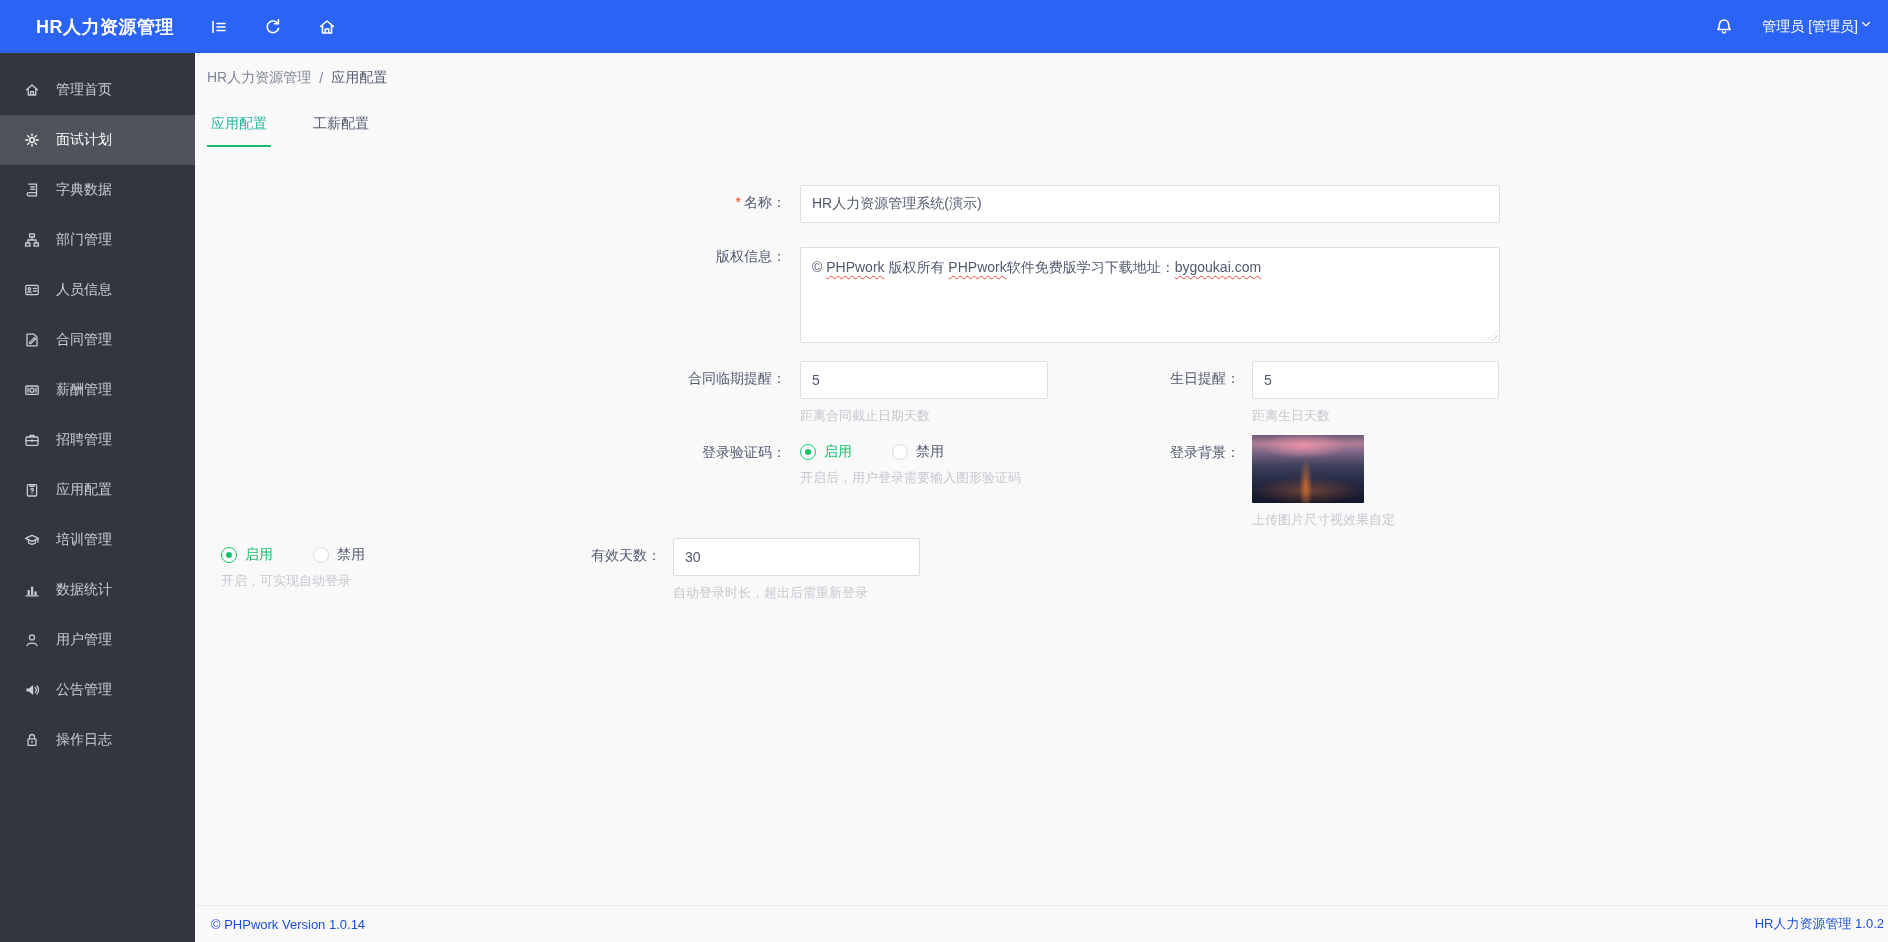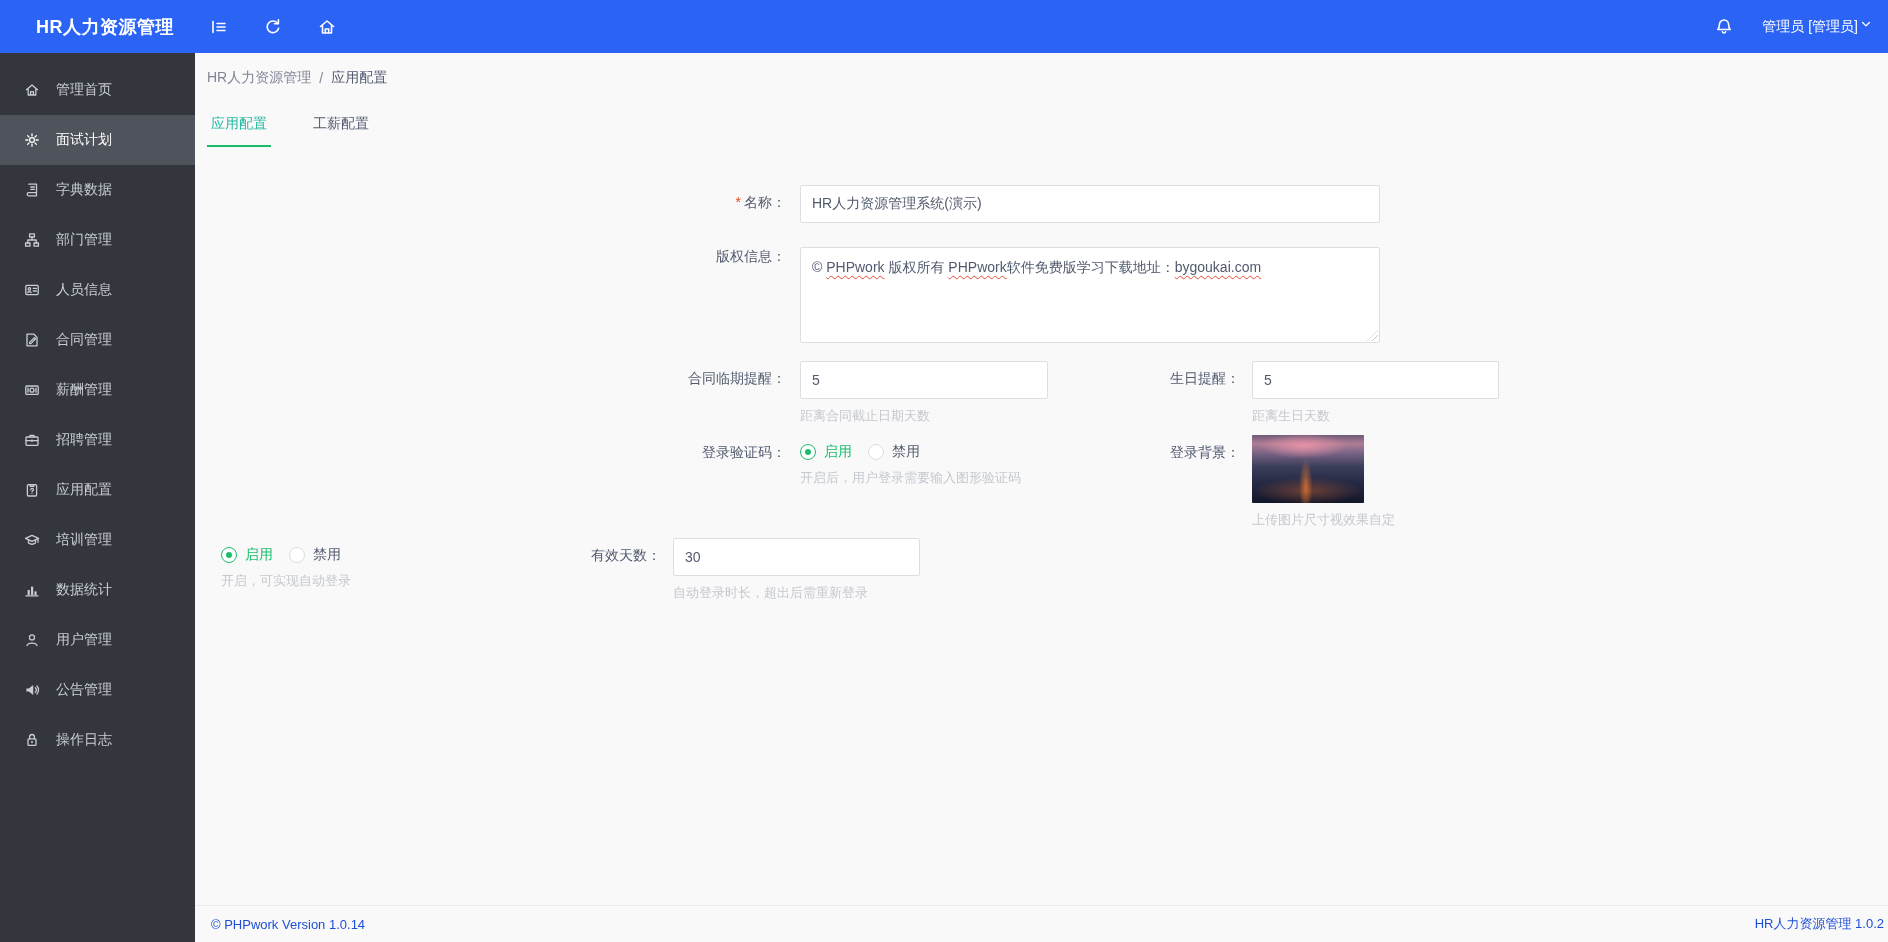--- a/index.html
+++ b/index.html
@@ -31,35 +31,35 @@
   .tabs { display:flex; gap:38px; margin-top:22px; font-size:14px; }
   .tab { padding:6px 4px 12px; color:#515a6e; cursor:pointer; border-bottom:2px solid transparent; }
   .tab.active { color:var(--tab-active,#22b8a0); border-bottom-color:var(--accent-green,#19be6b); }
 
   
   .form { margin-top:38px; font-size:14px; color:#515a6e; }
   .row { display:flex; align-items:flex-start; }
   .lcol { width:579px; text-align:right; padding-top:9px; flex-shrink:0; }
   .req { color:var(--required-red,#ed4014); margin-right:3px; }
   .gap { width:14px; flex-shrink:0; }
-  .field-main { width:580px; }
+  .field-main { width:700px; }
   .field-half { width:248px; }
   .rlabel { width:192px; text-align:right; padding-top:9px; flex-shrink:0; }
   .rgap { width:12px; flex-shrink:0; }
   .field-half2 { width:247px; }
 
   .ipt { width:100%; height:38px; background:#fff; border:1px solid var(--border,#dcdee2); border-radius:2px; padding:0 11px; font-size:14px; color:#515a6e; font-family:inherit; outline:none; }
   .fake-ta { position:relative; width:100%; height:96px; background:#fff; border:1px solid var(--border,#dcdee2); border-radius:2px; padding:9px 11px; line-height:1.5; color:#515a6e; cursor:text;margin-top:8px; }
   .fake-ta::after { content:""; position:absolute; right:1px; bottom:1px; width:11px; height:11px;
       background:repeating-linear-gradient(135deg, transparent 0 3px, #c0c4cc 3px 4px); clip-path:polygon(100% 0,100% 100%,0 100%); }
   .wavy { text-decoration:underline; text-decoration-style:wavy; text-decoration-color:#e84a3c; text-decoration-thickness:1px; text-underline-offset:3px; }
 
   .hint { margin-top:8px; font-size:13px; color:var(--hint-gray,#c5c8ce); white-space:nowrap; }
 
-  .radio-group { display:flex; align-items:flex-start; gap:16px; padding-top:8px; }
+  .radio-group { display:flex; align-items:flex-start; gap:40px; padding-top:8px; }
   .radio { display:flex; align-items:center; gap:8px; cursor:pointer; }
   .rdot { width:16px; height:16px; border-radius:50%; border:1px solid var(--border,#dcdee2); background:#fff; position:relative; flex-shrink:0; }
   .radio.selected .rdot { border-color:var(--accent-green,#19be6b); }
   .radio.selected .rdot::after { content:""; position:absolute; left:4px; top:4px; width:6px; height:6px; border-radius:50%; background:var(--accent-green,#19be6b); }
   .radio.selected .rlabel-text { color:var(--accent-green,#19be6b); }
 
   .bg-thumb { width:112px; height:68px; border-radius:1px; cursor:pointer;
     background:
       radial-gradient(55% 26% at 46% 16%, rgba(243,150,170,.85), transparent 72%),
       radial-gradient(8% 55% at 48% 75%, rgba(255,130,45,.65), transparent 75%),

